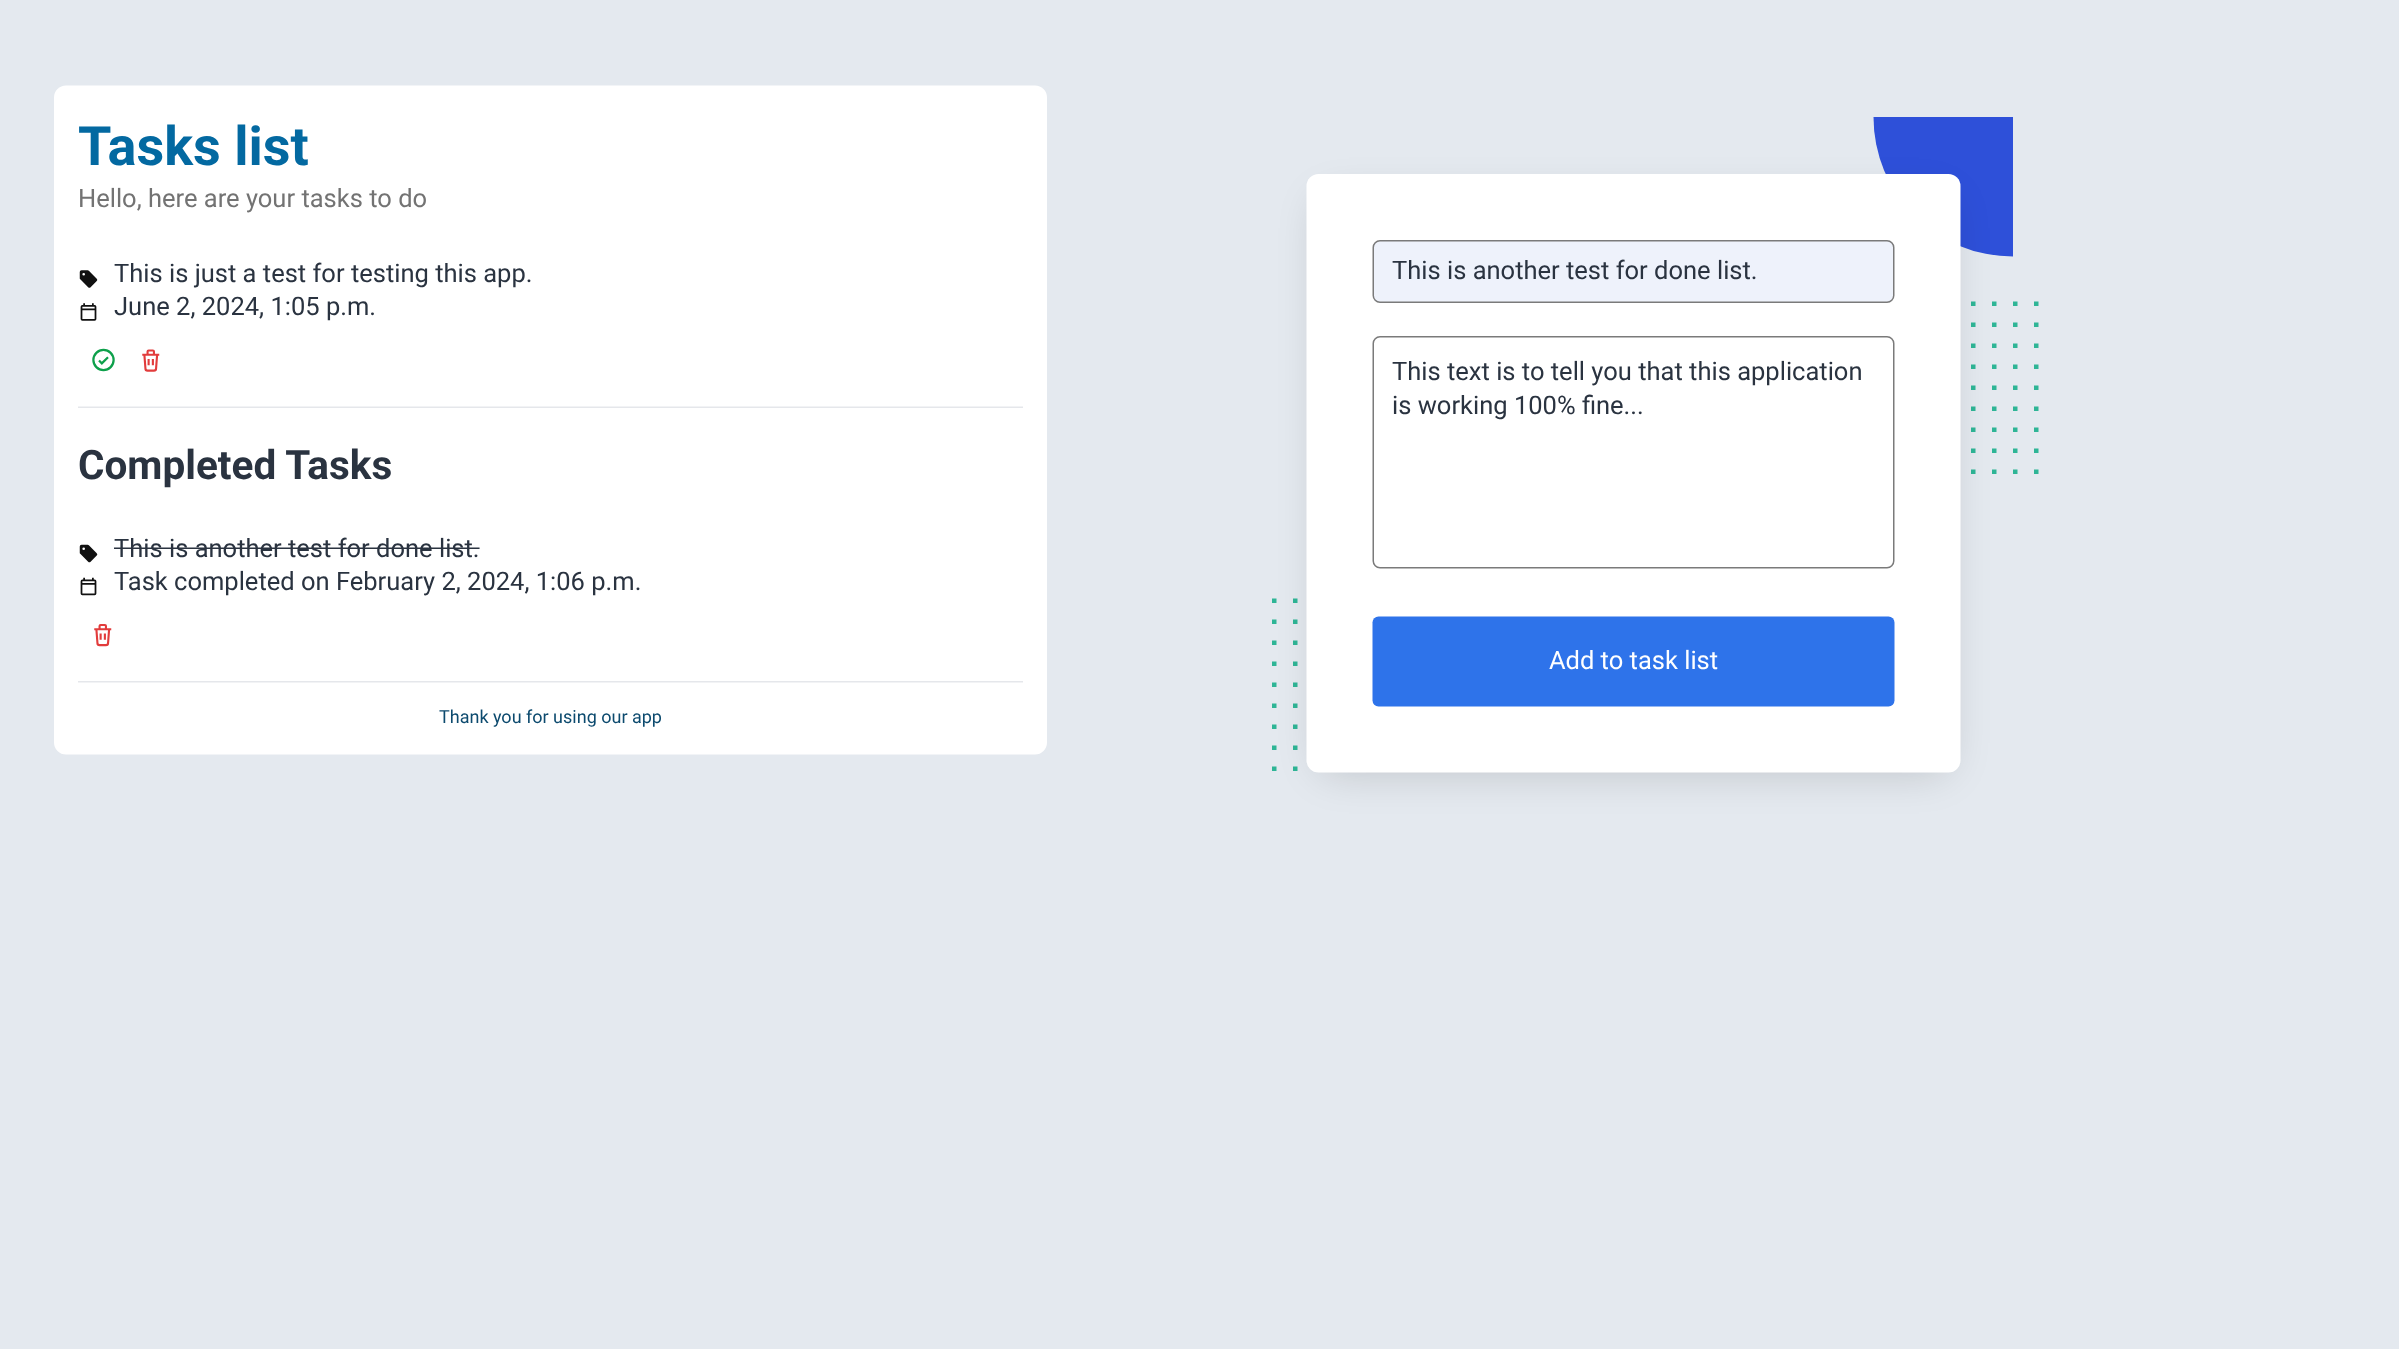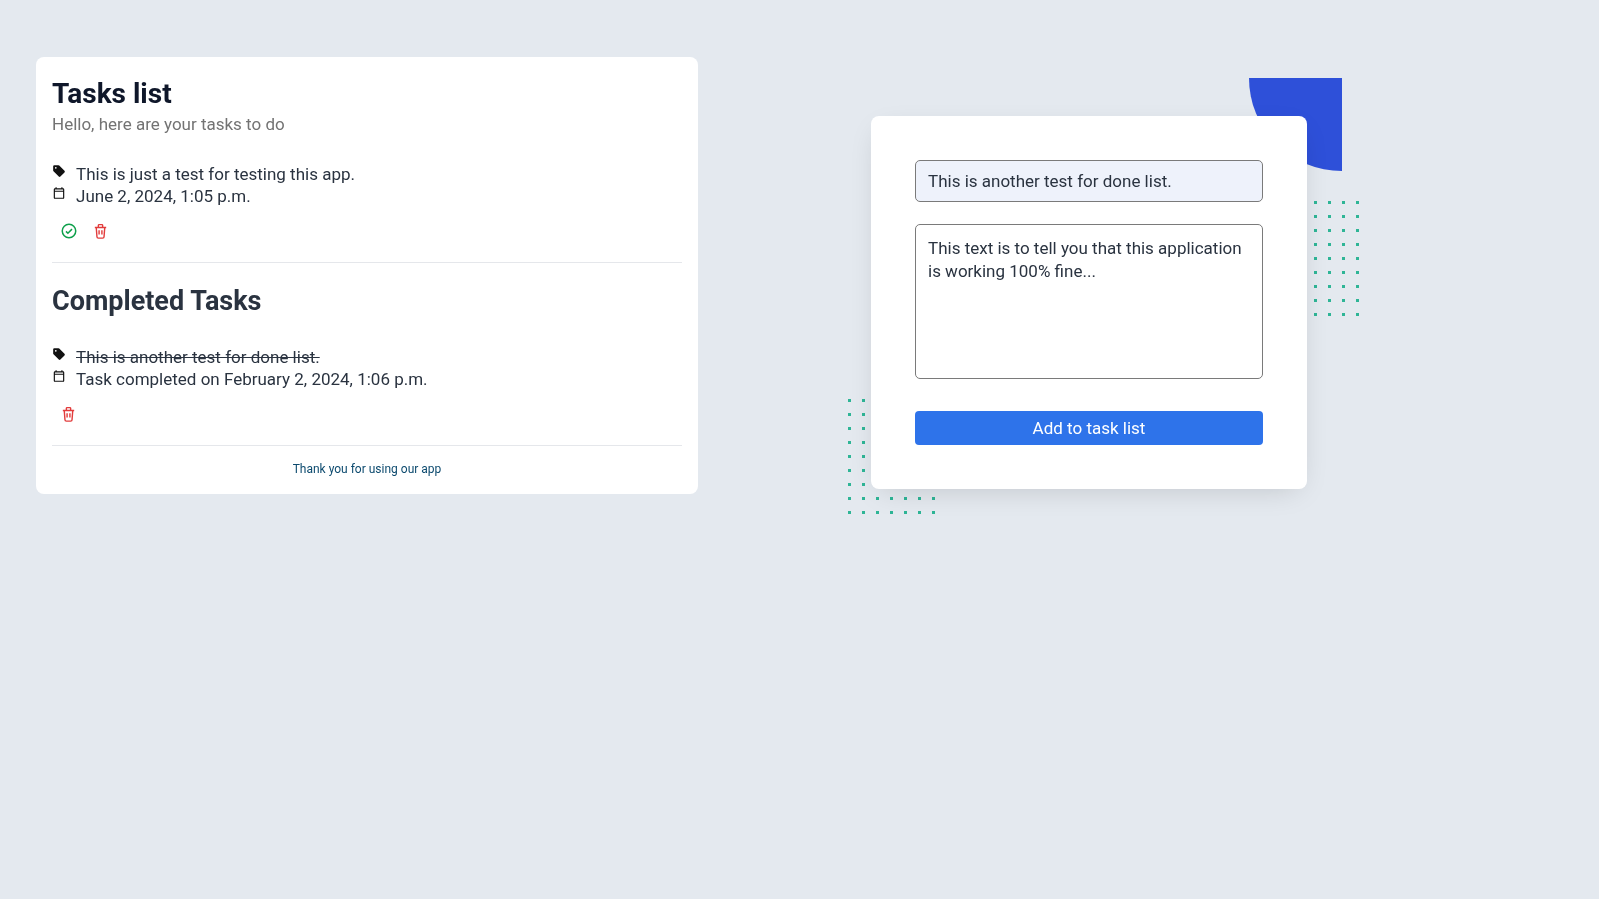--- a/index.html
+++ b/index.html
@@ -15,39 +15,39 @@
     .tasks-card{
       position:absolute;
       left:36px;top:57px;
       width:662px;
       background:#fff;
       border-radius:8px;
       padding:20px 16px 6px 16px;
     }
 
     .tasks-card h1{
-      font-size:28px;
+      font-size:36px;
       font-weight:700;
-      color:#0f172a;
+      color:#0369a1;
     }
     .subtitle{
       font-size:17px;
       color:#737373;
       margin-top:4px;
     }
 
     .task-item{
       margin-top:30px;
       color:#2a3340;
       border-bottom:1px solid #e5e7eb;
       padding-bottom:22px;
     }
     .task-item:last-of-type{border-bottom:1px solid #e5e7eb;}
 
-    .line{display:flex;align-items:flex-start;font-size:17px;margin:2px 0;}
+    .line{display:flex;align-items:flex-end;font-size:17px;margin:2px 0;}
     .line .icon{margin-right:10px;}
 
     .strike{text-decoration:line-through;}
 
     .note{
       display:inline-block;
       background:#eef2fb;
       border-left:3px solid #94a8e2;
       padding:0 2px;
       color:#6c7886;
@@ -106,21 +106,21 @@
       background:#fff;
       color:#2a3340;
       font-family:inherit;
       resize:none;
       line-height:1.35;
     }
     .submit-btn{
       display:block;
       width:100%;
       margin-top:28px;
-      padding:7px 0;
+      padding:20px 0;
       border:none;
       border-radius:4px;
       background:#2e73ea;
       color:#fff;
       font-size:17px;
       font-family:inherit;
       cursor:pointer;
     }
 
     

